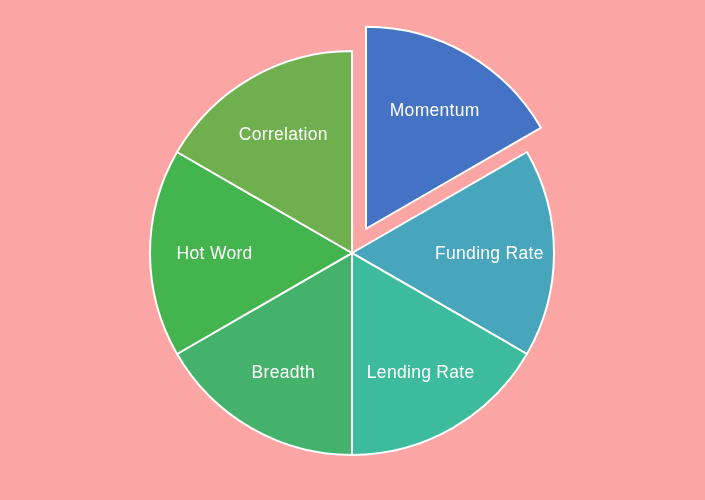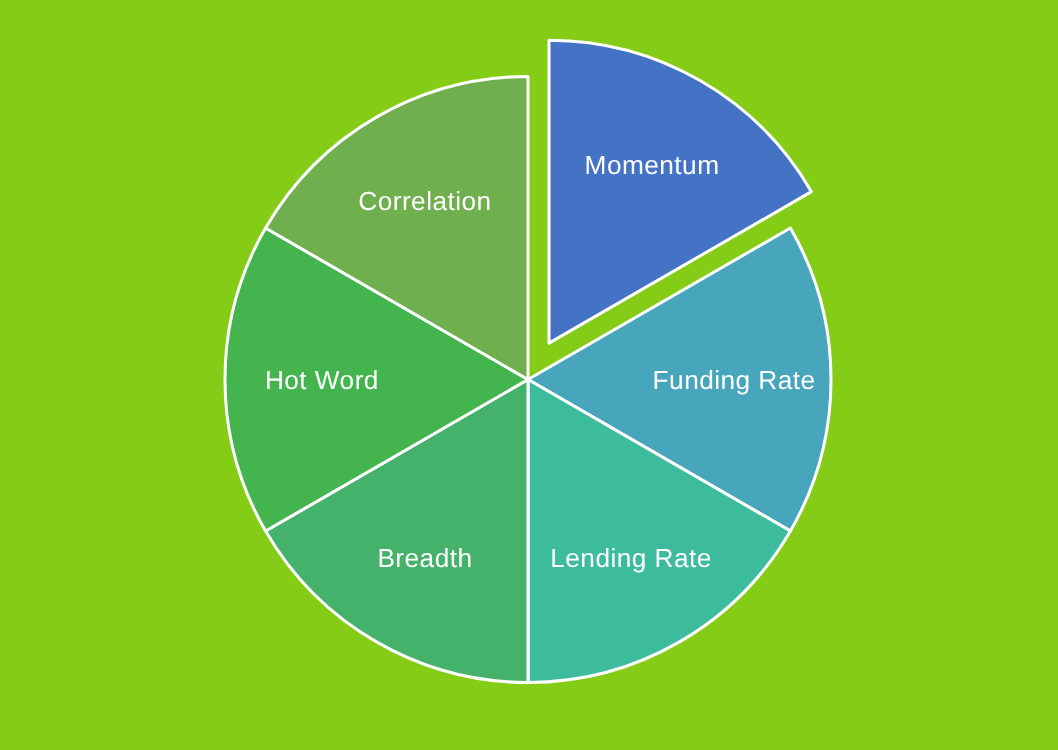--- a/index.html
+++ b/index.html
@@ -4,21 +4,21 @@
 <style>
   html, body {
     margin: 0;
     padding: 0;
     background: #ffffff;
   }
   .stage {
     position: relative;
     width: 705px;
     height: 500px;
-    background: #84cc16;
+    background: #fca5a5;
     overflow: hidden;
   }
   #pie-svg {
     display: block;
   }
   #pie-svg path {
     stroke-linejoin: round;
   }
   #pie-svg text {
     font-family: "Liberation Sans", sans-serif;

